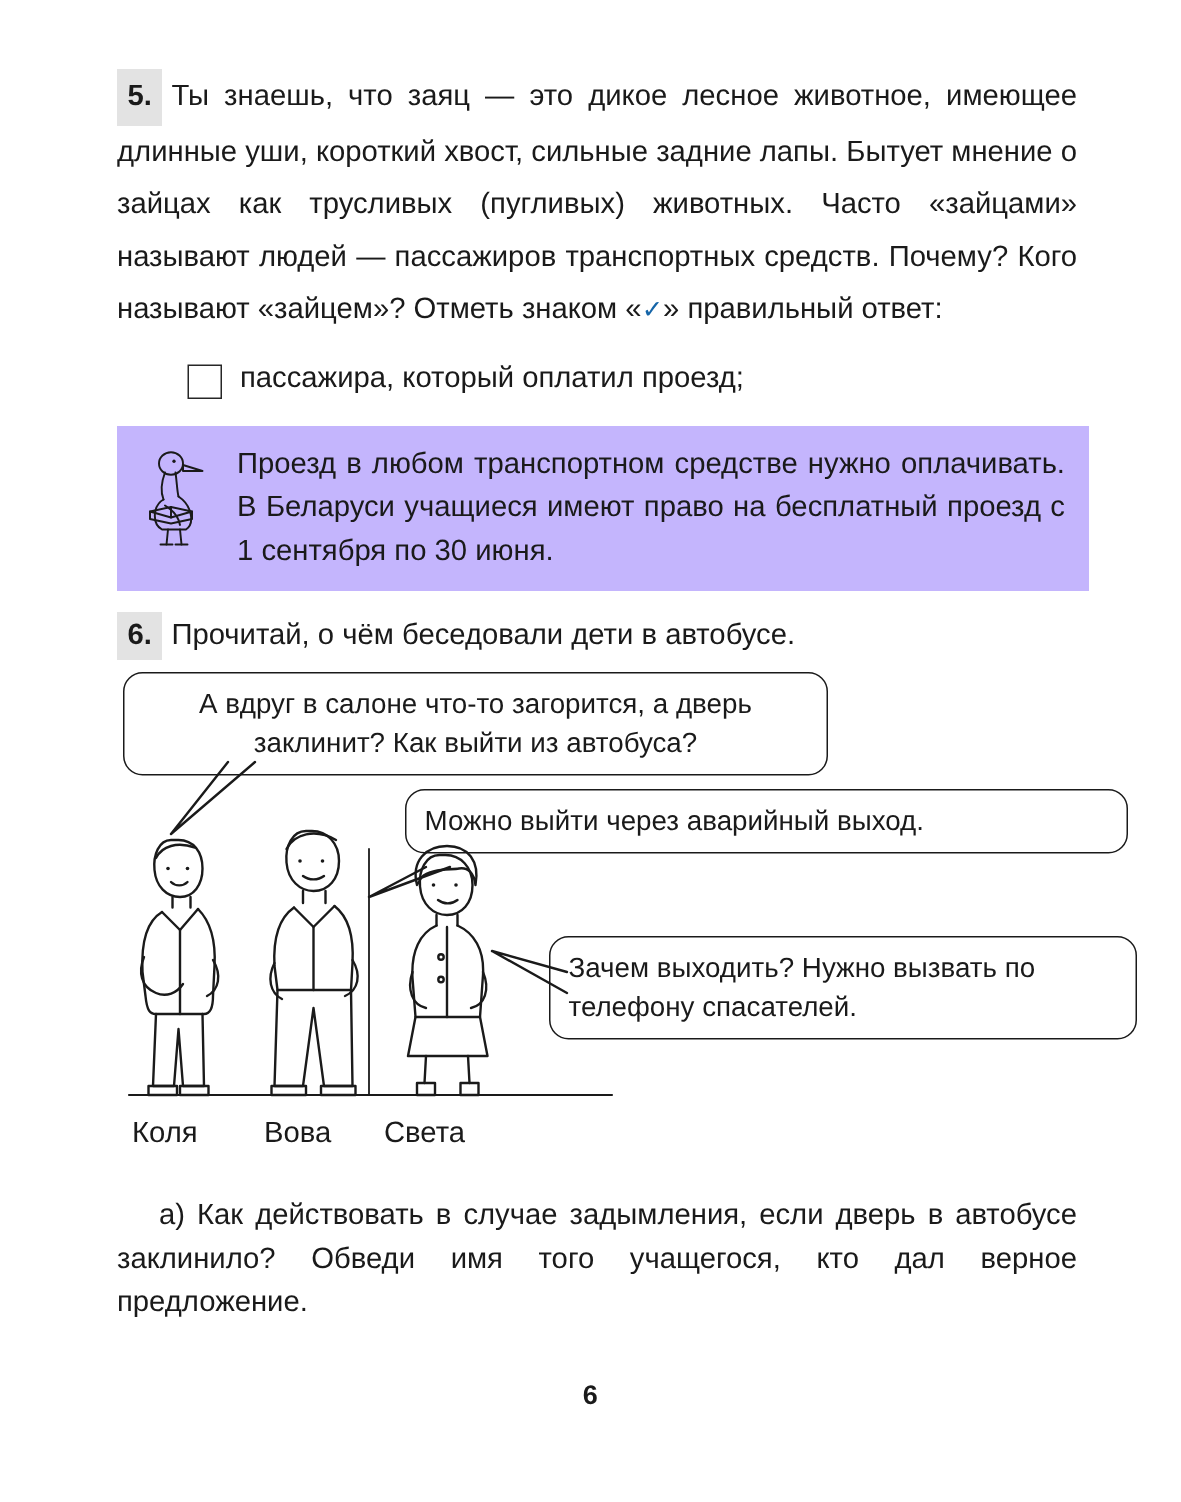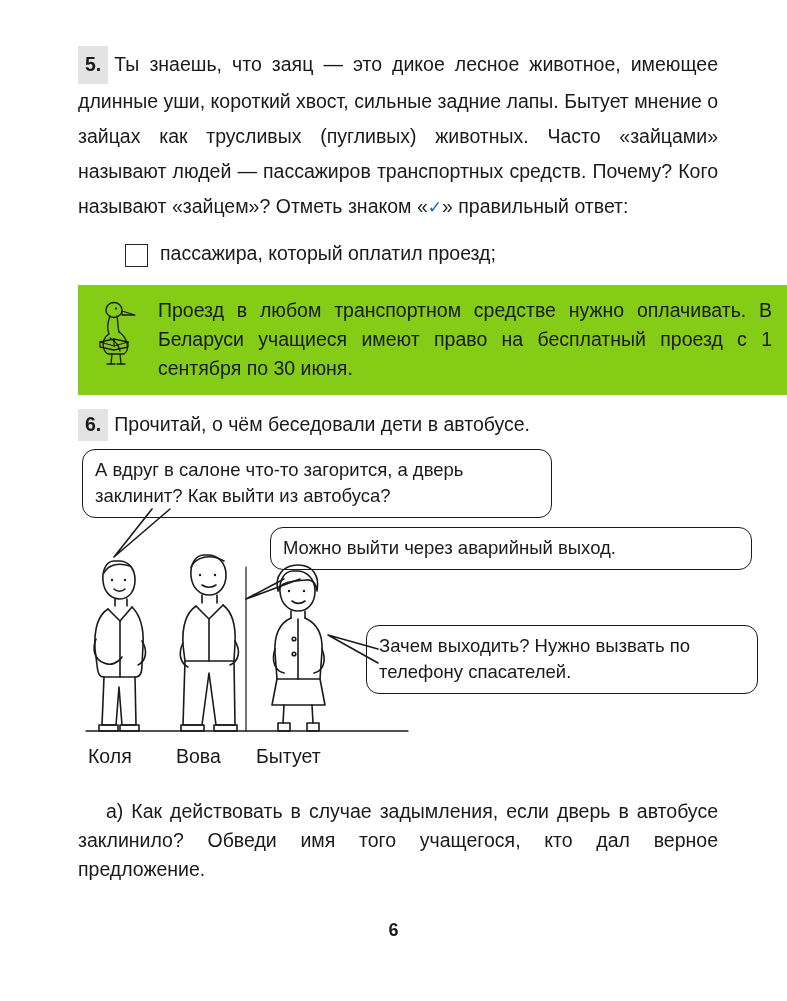--- a/index.html
+++ b/index.html
@@ -79,25 +79,25 @@
   }
   .option-text {
     font-size: 19.5px;
     line-height: 28px;
     max-width: 545px;
   }
 
   
   .note {
     margin-top: 18px;
-    background: #84cc16;
+    background: #c4b5fd;
     padding: 11px 16px 12px 16px;
     display: flex;
     align-items: flex-start;
-    width: 710px;
+    width: 648px;
     box-sizing: border-box;
   }
   .note .bird {
     flex: 0 0 auto;
     width: 54px;
     height: 70px;
     margin-right: 10px;
     margin-top: 2px;
   }
   .note .note-text {
@@ -122,21 +122,21 @@
   .bubble {
     position: absolute;
     border: 1.7px solid #1a1a1a;
     border-radius: 13px;
     background: #fff;
     font-size: 18.5px;
     line-height: 26px;
     padding: 7px 12px 8px 12px;
     box-sizing: border-box;
   }
-  .b1 { left: 4px;  top: 0px;   width: 470px; }
+  .b1 { left: 4px;  top: 0px;   width: 470px; text-align: center; }
   .b2 { left: 192px;top: 78px;  width: 482px; }
   .b3 { left: 288px;top: 176px; width: 392px; }
 
   .names {
     position: absolute;
     left: 10px;
     top: 296px;
     width: 290px;
     display: flex;
     font-size: 19.5px;
@@ -294,21 +294,21 @@
 
             <path d="M206 256 L205 274 M234 256 L235 274"></path>
             <path d="M200 274 L212 274 L212 282 L200 282 Z"></path>
             <path d="M229 274 L241 274 L241 282 L229 282 Z"></path>
           </g>
         </svg>
 
         <div class="names">
           <span class="n1">Коля</span>
           <span class="n2">Вова</span>
-          <span>Бытует</span>
+          <span>Света</span>
         </div>
       </div>
 
       <div class="footer-para">
         <span class="indent"></span><span>а) Как действовать в случае задымления, если дверь в автобусе заклинило? Обведи имя того учащегося, кто дал верное предложение.</span>
       </div>
     </div>
 
   </div>
 

